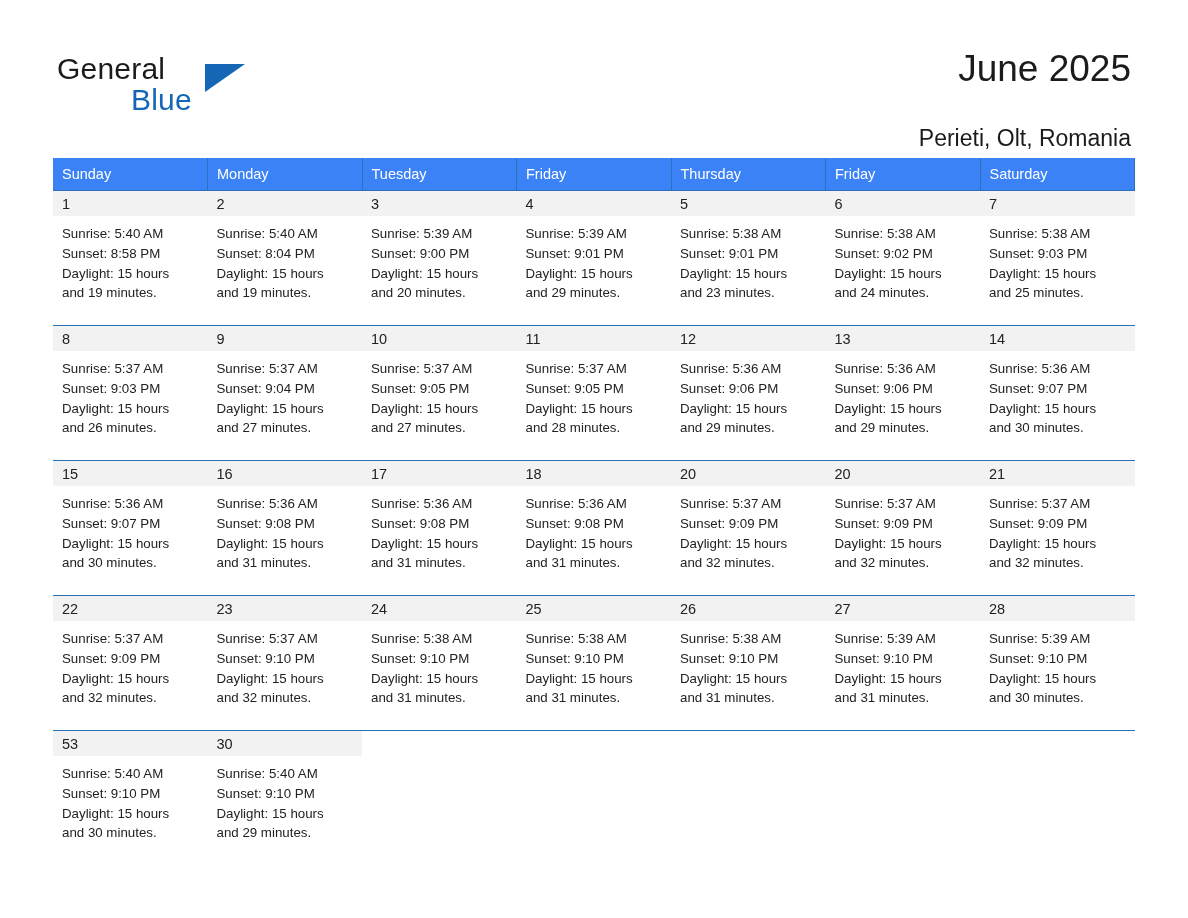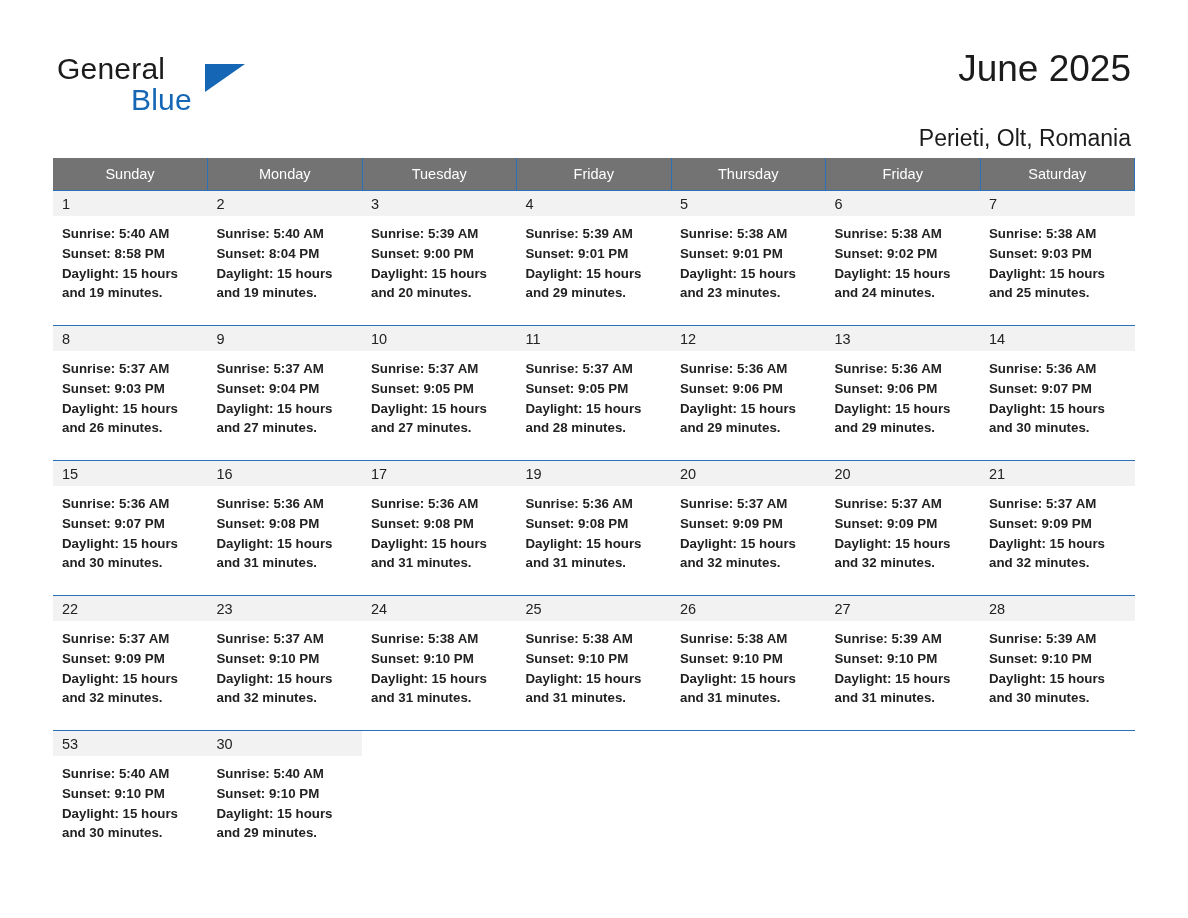--- a/index.html
+++ b/index.html
@@ -80,26 +80,26 @@
     left: 53px;
     top: 158px;
     width: 1082px;
   }
   table.cal {
     width: 1082px;
     border-collapse: collapse;
     table-layout: fixed;
   }
   table.cal thead th {
-    background: #737373;
+    background: #3b82f6;
     color: #ffffff;
     font-size: 14.5px;
     font-weight: normal;
-    text-align: center;
-    padding: 8px 0 8px 0;
+    text-align: left;
+    padding: 8px 0 8px 9px;
     height: 31px;
     border-right: 1px solid #2b71b8;
   }
   table.cal tbody td {
     vertical-align: top;
     width: 154.5px;
     height: 135px;
     padding: 0;
     background: #ffffff;
     border-top: 1px solid #2b71b8;
@@ -122,21 +122,20 @@
   .daynum-band.empty {
     background: #f2f2f2;
     color: transparent;
   }
   .cell.blank .daynum-band { background: #ffffff; border-top: 1px solid #2b71b8; }
   .info {
     padding: 8px 6px 0 9px;
     font-size: 13.3px;
     color: #222;
     line-height: 19.8px;
-    font-weight: bold;
   }
   .info div { white-space: nowrap; }
 
   
 </style>
 </head>
 <body>
 
 <div class="page">
 
@@ -354,21 +353,21 @@
                 <div class="info">
                   <div>Sunrise: 5:36 AM</div>
                   <div>Sunset: 9:08 PM</div>
                   <div>Daylight: 15 hours</div>
                   <div>and 31 minutes.</div>
                 </div>
               </div>
             </td>
           <td>
               <div class="cell">
-                <div class="daynum-band">19</div>
+                <div class="daynum-band">18</div>
                 <div class="info">
                   <div>Sunrise: 5:36 AM</div>
                   <div>Sunset: 9:08 PM</div>
                   <div>Daylight: 15 hours</div>
                   <div>and 31 minutes.</div>
                 </div>
               </div>
             </td>
           <td>
               <div class="cell">

